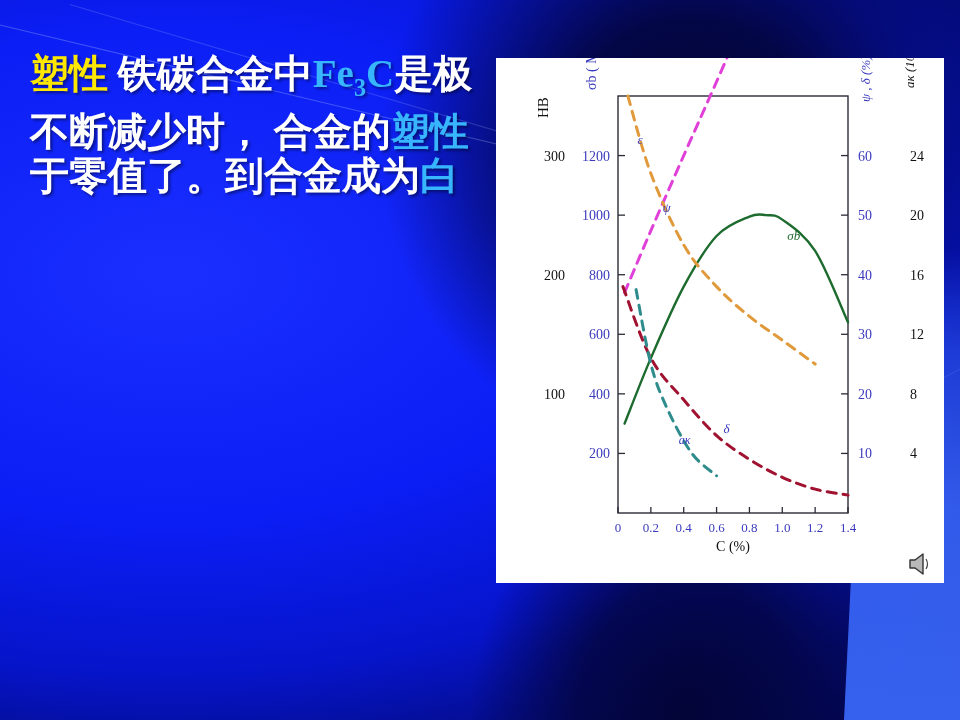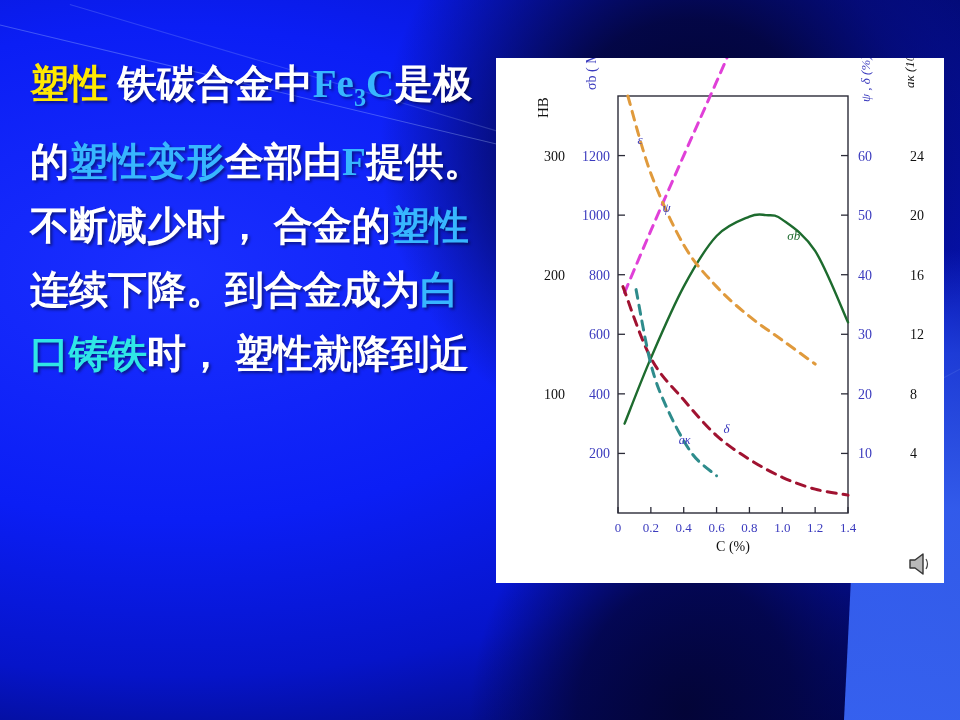--- a/index.html
+++ b/index.html
@@ -32,21 +32,21 @@
     pointer-events:none;
   }
   .streak{position:absolute;pointer-events:none;background:rgba(190,215,255,.55);height:1px;transform-origin:0 0;}
   .streak.s1{left:-10px;top:22px;width:740px;transform:rotate(13.5deg);opacity:.55;}
   .streak.s2{left:70px;top:4px;width:700px;transform:rotate(16.5deg);opacity:.35;}
   .streak.s3{left:600px;top:560px;width:420px;transform:rotate(-28deg);opacity:.2;}
 
   
   #textblock{
     position:absolute;left:30px;top:52px;width:470px;
-    font-size:39px;line-height:64px;font-weight:bold;
+    font-size:39px;line-height:44px;font-weight:bold;
     letter-spacing:0px;
   }
   #textblock p{margin:0;white-space:nowrap;}
   .w{color:#ffffff;text-shadow:2px 2px 3px rgba(0,0,0,.45);}
   .y{color:#ffe800;text-shadow:2px 2px 3px rgba(0,0,0,.45);}
   .c{color:#37b6ff;text-shadow:2px 2px 3px rgba(0,0,0,.45);}
   .cy{color:#2fe6e6;text-shadow:2px 2px 3px rgba(0,0,0,.45);}
   .sub{font-size:.62em;vertical-align:sub;}
 
   
@@ -64,24 +64,22 @@
 <div id="slide">
   <div class="corner-dark"></div>
   <div class="corner-dark2"></div>
   <div class="right-blue"></div>
   <div class="streak s1"></div>
   <div class="streak s2"></div>
   <div class="streak s3"></div>
 
   <div id="textblock">
       <p><span class="y">塑性</span><span class="w">  铁碳合金中</span><span class="c">Fe</span><span class="c sub">3</span><span class="c">C</span><span class="w">是极</span></p>
-      <p><span class="w">的</span><span class="c">塑性变形</span><span class="w">全部由</span><span class="c">F</span><span class="w">提供。</span></p>
       <p><span class="w">不断减少时， 合金的</span><span class="c">塑性</span></p>
-      <p><span class="w">连续下降。到合金成为</span><span class="c">白</span></p>
-      <p><span class="cy">口铸铁</span><span class="w">时， 塑性就降到近</span></p>
+      <p><span class="w">于零值了。到合金成为</span><span class="c">白</span></p>
     </div>
 
   <div id="panel">
     <div id="chartwrap">
         <svg width="448" height="525" viewBox="0 0 448 525">
           <rect x="122" y="38" width="230" height="417" fill="#fff" stroke="#2b2b38" stroke-width="1.4"></rect>
           <line x1="122" y1="455" x2="122" y2="449" stroke="#2b2b38" stroke-width="1.3"></line>
           <text x="122" y="474" font-size="13" fill="#3b3bbe" font-family="&quot;Liberation Serif&quot;,&quot;DejaVu Serif&quot;,serif" text-anchor="middle">0</text>
           <line x1="154.85714285714286" y1="455" x2="154.85714285714286" y2="449" stroke="#2b2b38" stroke-width="1.3"></line>
           <text x="154.85714285714286" y="474" font-size="13" fill="#3b3bbe" font-family="&quot;Liberation Serif&quot;,&quot;DejaVu Serif&quot;,serif" text-anchor="middle">0.2</text>

